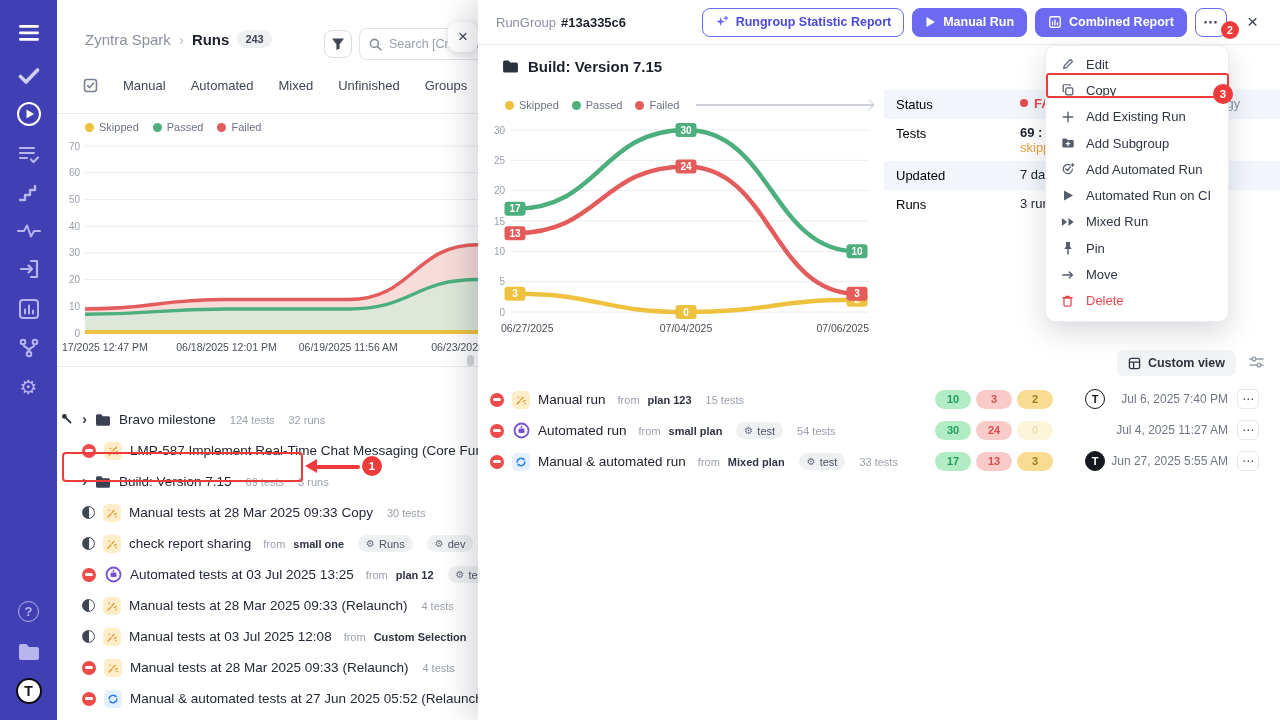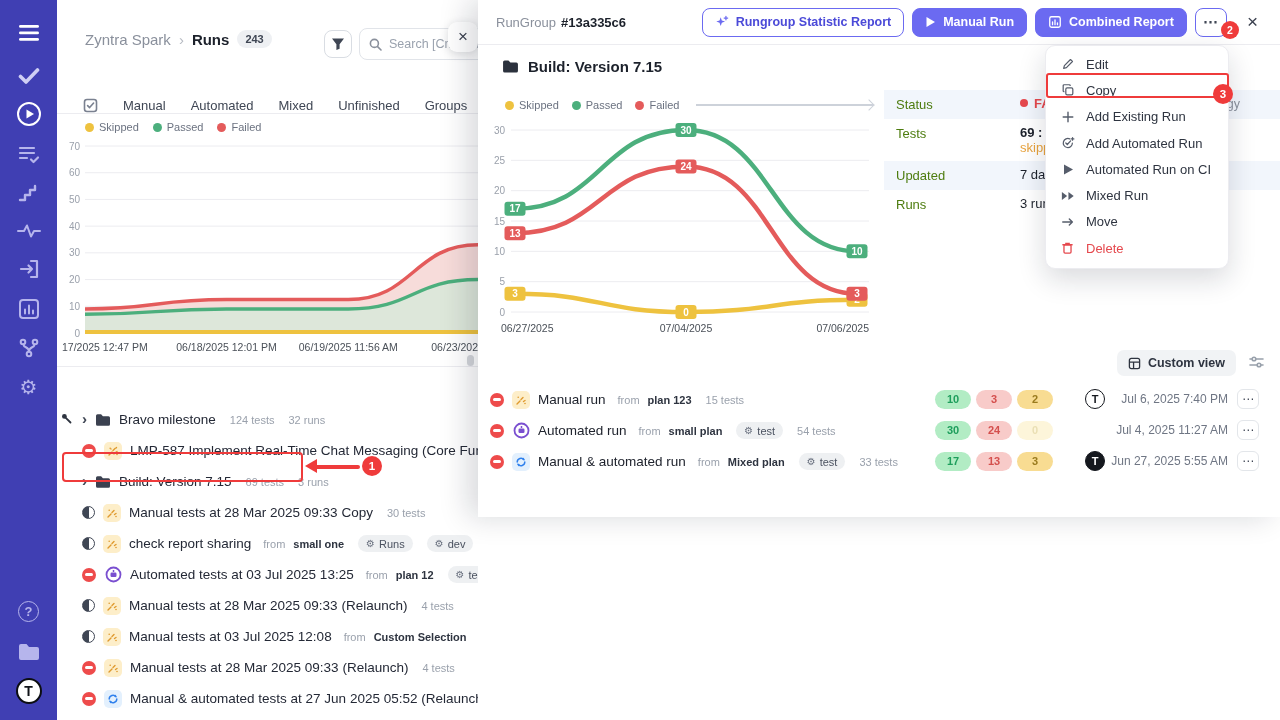--- a/index.html
+++ b/index.html
@@ -22,21 +22,21 @@
   .crumb-proj { color:#8a909c; font-size:15px; }
   .crumb-sep { color:#b6bac2; font-size:15px; margin:0 8px; }
   .crumb-page { color:#1c212b; font-size:15px; font-weight:700; }
   .count-pill { background:#eef0f3; color:#3f4654; font-size:11px; font-weight:700; border-radius:10px; padding:3px 8px; margin-left:8px; }
   .filter-btn { position:absolute; left:267px; top:16px; width:28px; height:28px; border:1px solid #d9dde3; border-radius:8px; background:#fff; display:flex; align-items:center; justify-content:center; cursor:pointer; }
   .search-box { position:absolute; left:302px; top:14px; width:153px; height:32px; border:1px solid #e1e4e9; border-radius:8px; background:#fff; display:flex; align-items:center; padding:0 9px; gap:7px; }
   .search-box input { border:none; outline:none; font-size:12.5px; color:#3f4654; width:110px; font-family:inherit; background:transparent; }
   .search-box input::placeholder { color:#9aa2ae; }
   .close-card { position:absolute; left:391px; top:8px; width:30px; height:30px; background:#fff; border-radius:9px; box-shadow:0 2px 10px rgba(25,30,45,.16); display:flex; align-items:center; justify-content:center; font-size:17px; color:#3c4250; cursor:pointer; z-index:4; }
 
-  .tabs-row { position:absolute; left:0; top:64px; width:421px; height:36px; border-bottom:1px solid #ececf0; display:flex; align-items:flex-end; padding-left:26px; gap:25px; white-space:nowrap; }
+  .tabs-row { position:absolute; left:0; top:64px; width:421px; height:36px; border-bottom:1px solid #ececf0; display:flex; align-items:flex-start; padding-left:26px; gap:25px; white-space:nowrap; }
   .tab { font-size:13px; color:#3f4654; cursor:pointer; }
 
   .legend-row { position:absolute; left:28px; top:107px; display:flex; align-items:center; gap:14px; }
   .lg-item { display:flex; align-items:center; gap:5px; font-size:11px; color:#6b7280; }
   .lg-dot { width:9px; height:9px; border-radius:50%; }
 
   .list-divider { position:absolute; left:0; top:352px; width:421px; height:1px; background:#ececf0; }
   .scroll-sliver { position:absolute; left:410px; top:341px; width:7px; height:11px; border-radius:4px; background:#d4d7db; }
 
   .left-list { position:absolute; left:0; top:390px; width:421px; }
@@ -50,41 +50,41 @@
   .st-fail { flex:none; width:14px; height:14px; border-radius:50%; background:#ee4b4b; position:relative; }
   .st-fail::after { content:""; position:absolute; left:3px; top:5.8px; width:8px; height:2.6px; border-radius:1.5px; background:#fff; }
   .st-prog { flex:none; width:13px; height:13px; border-radius:50%; border:1.5px solid #3f4654; background:linear-gradient(90deg,#3f4654 50%,#ffffff 50%); }
   .ic-spark { flex:none; width:18px; height:18px; border-radius:5px; background:#fdeec9; display:flex; align-items:center; justify-content:center; }
   .ic-robot { flex:none; width:18px; height:18px; display:flex; align-items:center; justify-content:center; }
   .ic-cycle { flex:none; width:18px; height:18px; border-radius:5px; background:#e3f0fd; display:flex; align-items:center; justify-content:center; }
   .gbadge { display:inline-flex; align-items:center; gap:4px; background:#eef0f2; border-radius:10px; padding:2.5px 8px; font-size:11px; color:#4b5260; margin-left:6px; flex:none; }
   .gbadge .gear { font-size:10px; color:#6b7280; line-height:1; }
 
   
-  .drawer { position:absolute; left:478px; top:0; width:802px; height:517px; background:#fff; box-shadow:-10px 0 28px rgba(15,20,40,.16); z-index:10; }
+  .drawer { position:absolute; left:478px; top:0; width:802px; height:720px; background:#fff; box-shadow:-10px 0 28px rgba(15,20,40,.16); z-index:10; }
   .dr-header { position:absolute; left:0; top:0; width:802px; height:45px; border-bottom:1px solid #ececf0; display:flex; align-items:center; padding:0 22px 0 18px; }
   .dr-id-label { color:#8a909c; font-size:13px; }
   .dr-id { color:#1c212b; font-size:13px; font-weight:700; margin-left:5px; }
   .dr-btns { margin-left:auto; display:flex; align-items:center; gap:8px; }
   .btn { height:29px; border-radius:8px; display:inline-flex; align-items:center; gap:7px; padding:0 12px; font-size:12.5px; font-weight:700; cursor:pointer; white-space:nowrap; }
   .btn-outline { border:1.5px solid #6b6af1; color:#4b4ad8; background:#fff; }
   .btn-fill { background:#6b6af1; color:#fff; border:1.5px solid #6b6af1; }
   .btn-more { width:32px; justify-content:center; padding:0; font-size:15px; color:#3f4654; letter-spacing:1px; position:relative; }
   .dr-close { margin-left:12px; font-size:19px; color:#3c4250; cursor:pointer; }
 
   .dr-title { position:absolute; left:24px; top:58px; display:flex; align-items:center; gap:9px; font-size:15px; font-weight:700; color:#1c212b; }
 
   .r-legend { position:absolute; left:27px; top:99px; width:368px; display:flex; align-items:center; gap:13px; }
   .legend-arrow { flex:1; height:1.5px; background:#cdd2da; position:relative; margin-left:4px; }
   .legend-arrow::after { content:""; position:absolute; right:0; top:-3.5px; width:7px; height:7px; border-right:1.5px solid #cdd2da; border-top:1.5px solid #cdd2da; transform:rotate(45deg); }
 
   .details { position:absolute; left:406px; top:90px; width:396px; font-size:13px; }
   .d-row { display:flex; align-items:flex-start; padding:6px 0 6px 12px; position:relative; }
   .d-row.stripe { background:#f2f6fc; }
-  .d-label { width:124px; color:#4d7c0f; flex:none; padding-top:1px; }
+  .d-label { width:124px; color:#000000; flex:none; padding-top:1px; }
   .d-val { color:#1c212b; }
   .dot8 { display:inline-block; width:8px; height:8px; border-radius:50%; margin-right:6px; vertical-align:1px; }
   .fail-txt { color:#e5484d; font-weight:700; }
   .orange-txt { color:#e8a33d; }
   .frag { position:absolute; right:40px; top:7px; color:#8a909c; font-size:12.5px; }
 
   .cv-btn { position:absolute; right:44px; top:350px; height:26px; background:#f1f3f5; border-radius:7px; display:inline-flex; align-items:center; gap:7px; padding:0 11px; font-size:12.5px; font-weight:600; color:#2e3440; cursor:pointer; }
   .cv-sliders { position:absolute; right:16px; top:355px; cursor:pointer; }
 
   .runs-list { position:absolute; left:0; top:384px; width:802px; }
@@ -688,20 +688,29 @@
     <div class="m-item">
       <span class="m-ic">
           <svg width="14" height="14" viewBox="0 0 16 16" stroke="#565d6b" stroke-width="1.6" stroke-linecap="round">
             <path d="M8 2.5 v11 M2.5 8 h11"></path>
           </svg>
         </span>
       <span>Add Existing Run</span>
     </div>
     <div class="m-item">
       <span class="m-ic">
+          <svg width="14" height="14" viewBox="0 0 16 16">
+            <path d="M1.5 4 a1.2 1.2 0 0 1 1.2-1.2 h3.4 l1.6 1.8 h5.6 a1.2 1.2 0 0 1 1.2 1.2 v6 a1.2 1.2 0 0 1 -1.2 1.2 h-10.6 a1.2 1.2 0 0 1 -1.2-1.2 z" fill="#565d6b"></path>
+            <path d="M8 6.8 v4 M6 8.8 h4" stroke="#fff" stroke-width="1.4" stroke-linecap="round"></path>
+          </svg>
+        </span>
+      <span>Add Subgroup</span>
+    </div>
+    <div class="m-item">
+      <span class="m-ic">
           <svg width="14" height="14" viewBox="0 0 16 16" stroke="#565d6b" stroke-width="1.4" fill="none" stroke-linecap="round">
             <path d="M13 8 a5.2 5.2 0 1 1 -3-4.7"></path>
             <path d="M5.5 8 l1.7 1.7 L11 5.5"></path>
             <path d="M13.2 1.8 v3 M11.7 3.3 h3"></path>
           </svg>
         </span>
       <span>Add Automated Run</span>
     </div>
     <div class="m-item">
       <span class="m-ic">
@@ -711,20 +720,29 @@
         </span>
       <span>Automated Run on CI</span>
     </div>
     <div class="m-item">
       <span class="m-ic">
           <svg width="14" height="12" viewBox="0 0 16 12">
             <path d="M1 1.5 L7 6 L1 10.5 Z M8.5 1.5 L14.5 6 L8.5 10.5 Z" fill="#565d6b"></path>
           </svg>
         </span>
       <span>Mixed Run</span>
+    </div>
+    <div class="m-item">
+      <span class="m-ic">
+          <svg width="12" height="14" viewBox="0 0 12 14">
+            <path d="M4 1 h4 v4.5 l1.8 2.5 h-7.6 L4 5.5 z" fill="#565d6b"></path>
+            <path d="M6 8 v5" stroke="#565d6b" stroke-width="1.5" stroke-linecap="round"></path>
+          </svg>
+        </span>
+      <span>Pin</span>
     </div>
     <div class="m-item">
       <span class="m-ic">
           <svg width="14" height="12" viewBox="0 0 16 12" stroke="#565d6b" stroke-width="1.6" fill="none" stroke-linecap="round" stroke-linejoin="round">
             <path d="M2 6 h11 M9.5 2.5 L13 6 l-3.5 3.5"></path>
           </svg>
         </span>
       <span>Move</span>
     </div>
     <div class="m-item danger">

